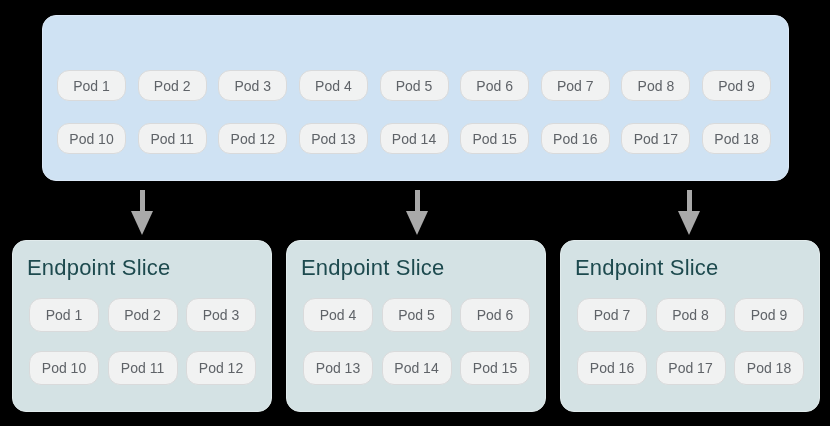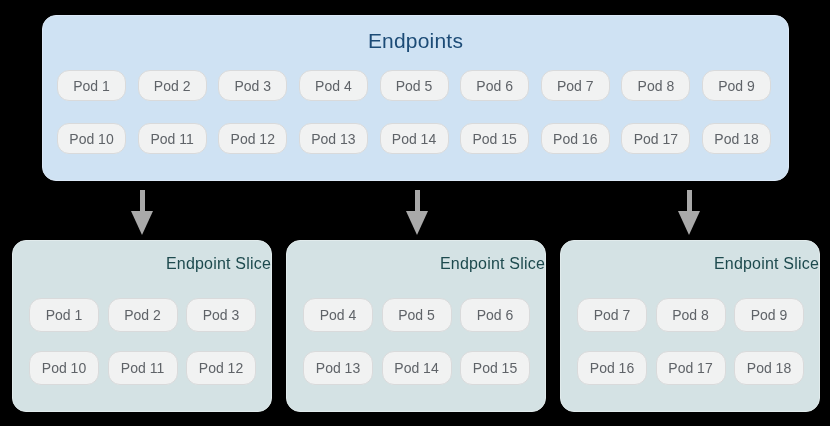--- a/index.html
+++ b/index.html
@@ -92,44 +92,43 @@
     background: var(--slice-box-bg, #d4e2e4);
     border: 1px solid var(--slice-box-border, #e0ebec);
     border-radius: 14px;
     box-sizing: border-box;
   }
   .slice-1 { left: 12px; }
   .slice-2 { left: 286px; }
   .slice-3 { left: 560px; }
   .slice-title {
     position: absolute;
-    left: 0; right: 0; top: 14px;
-    text-align: right;
-    font-size: 16px;
+    left: 14px; right: 0; top: 14px;
+    text-align: left;
+    font-size: 22px;
     font-weight: 500;
     letter-spacing: 0.2px;
     color: var(--slice-title-color, #1d4a4e);
   }
   .slice-row {
     position: absolute;
     left: 16px; right: 15px;
     display: flex;
     justify-content: space-between;
   }
   .slice-row-1 { top: 57px; }
   .slice-row-2 { top: 110px; }
   .slice-row .pod-chip { width: 70px; height: 34px; }
 </style>
 </head>
 <body>
 
 <div class="stage">
 
   <div class="endpoints-box">
-    <div class="endpoints-title">Endpoints</div>
     <div class="ep-row ep-row-1">
         <div class="pod-chip">Pod 1</div>
         <div class="pod-chip">Pod 2</div>
         <div class="pod-chip">Pod 3</div>
         <div class="pod-chip">Pod 4</div>
         <div class="pod-chip">Pod 5</div>
         <div class="pod-chip">Pod 6</div>
         <div class="pod-chip">Pod 7</div>
         <div class="pod-chip">Pod 8</div>
         <div class="pod-chip">Pod 9</div>

